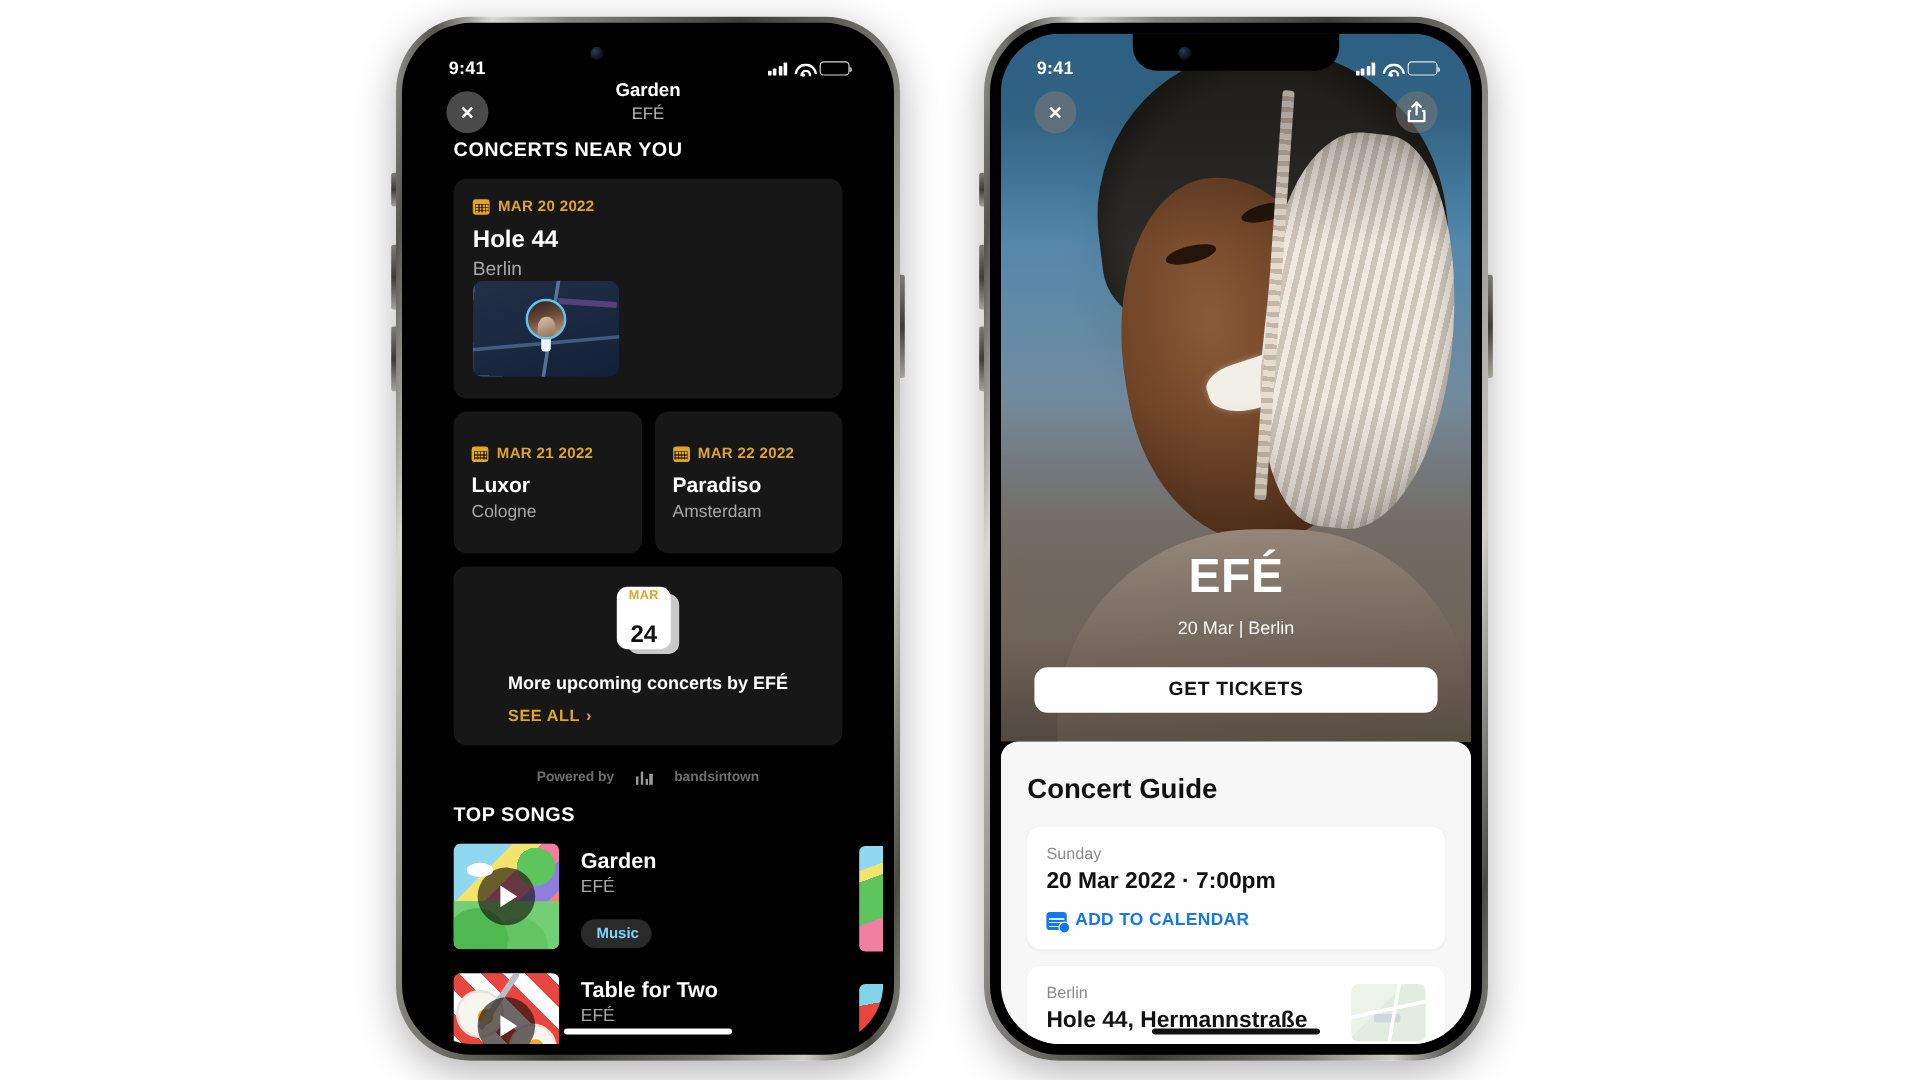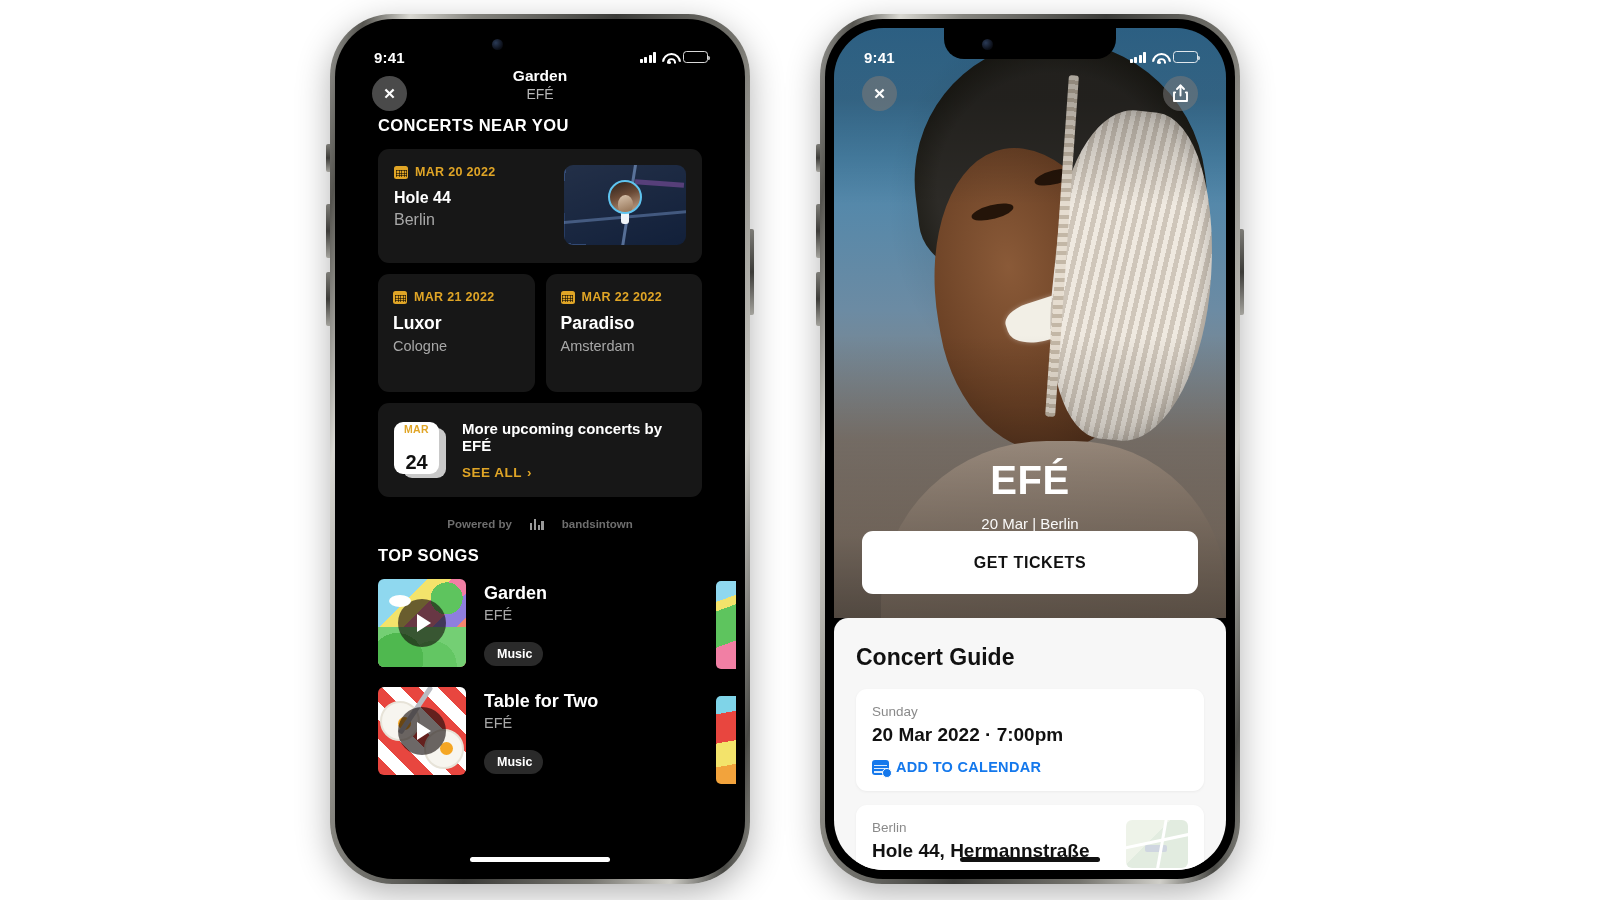--- a/index.html
+++ b/index.html
@@ -119,37 +119,38 @@
 
   .sec-head {
     color: #fff; font-size: 16.5px; font-weight: 800;
     letter-spacing: .4px; padding: 22px 0 14px 34px;
   }
 
   .cards { padding: 0 34px; }
   .card {
     background: #171717; border-radius: 11px;
     position: relative;
+    flex-direction: column;
   }
   .card-wide { padding: 16px 16px 18px 16px; display:flex; align-items:flex-start; justify-content:space-between; }
   .card-date {
     display: flex; align-items: center; gap: 7px;
     color: #e0a526; font-size: 12.5px; font-weight: 800; letter-spacing: .3px;
     margin-bottom: 9px;
   }
   .cal-ico {
     width: 14px; height: 13px; border-radius: 2.5px;
     background: #e0a526; position: relative; flex: none;
   }
   .cal-ico::before {
     content:""; position:absolute; left:1.5px; right:1.5px; top:4.5px; bottom:1.5px;
     background: repeating-linear-gradient(to bottom, rgba(0,0,0,.55) 0 1px, transparent 1px 2.6px),
                 repeating-linear-gradient(to right, rgba(0,0,0,.55) 0 1px, transparent 1px 2.6px);
   }
-  .venue { color: #fff; font-size: 16px; font-weight: 700; line-height: 1.25; }
+  .venue { color: #fff; font-size: 20px; font-weight: 700; line-height: 1.25; }
   .city { color: #a8a8a8; font-size: 16px; font-weight: 400; margin-top: 3px; }
 
   .map-thumb {
     width: 122px; height: 80px; border-radius: 9px; flex: none;
     background:
       linear-gradient(97deg, rgba(80,120,190,.42) 0 2.5px, transparent 2.5px 34px),
       linear-gradient(4deg,  rgba(90,130,200,.40) 0 2px, transparent 2px 26px),
       linear-gradient(88deg, rgba(70,110,180,.30) 0 1.6px, transparent 1.6px 19px),
       linear-gradient(160deg, rgba(255,255,255,.07), rgba(255,255,255,0)),
       #12203a;
@@ -174,21 +175,21 @@
   .map-pin::after {
     content:""; position: absolute; left: 28%; top: 42%; width: 48%; height: 62%;
     background: linear-gradient(160deg,#d8c3ad,#8e6c4e); border-radius: 50% 50% 40% 40%;
   }
   .map-pin-stem {
     position: absolute; left: 50%; top: 58%; transform: translateX(-50%);
     width: 8px; height: 13px; background: #f0f4f8; border-radius: 0 0 3px 3px;
   }
 
   .card-row { display: flex; gap: 11px; margin-top: 11px; }
-  .card-half { flex: 1; padding: 16px 15px 22px 15px; min-height: 118px; }
+  .card-half { flex: 1; padding: 28px 15px 22px 15px; min-height: 118px; }
   .card-half .venue { font-size: 17.5px; }
   .card-half .city { font-size: 14.5px; }
 
   .more-card {
     margin-top: 11px; padding: 17px 16px;
     display: flex; align-items: center; gap: 16px;
   }
   .mini-cal {
     position: relative; width: 52px; height: 56px; flex: none;
   }
@@ -272,21 +273,21 @@
     border-top: 9px solid transparent;
     border-bottom: 9px solid transparent;
   }
   .song-meta { padding-top: 4px; }
   .song-title { color: #fff; font-size: 18px; font-weight: 700; }
   .song-artist { color: #a8a8a8; font-size: 14.5px; margin-top: 3px; }
   .music-badge {
     display: inline-flex; align-items: center; gap: 4px;
     background: #2a2a2a; border-radius: 13px;
     padding: 5px 11px 5px 9px; margin-top: 19px;
-    color: #ffffff; font-size: 12.5px; font-weight: 700;
+    color: #7dd3fc; font-size: 12.5px; font-weight: 700;
   }
   .apple-glyph { font-size: 13px; line-height: 1; }
   .edge-art {
     position: absolute; right: 0; width: 20px; border-radius: 5px 0 0 5px; overflow: hidden;
   }
   .edge-1 { top: 2px; height: 88px;
     background: linear-gradient(160deg,#8fd8ef 0 22%, #f3e36b 22% 32%, #5ec45e 32% 70%, #f17fa4 70% 100%); }
   .edge-2 { top: 117px; height: 88px;
     background: linear-gradient(170deg,#7fd4e8 0 20%, #e8463f 20% 52%, #f3e36b 52% 78%, #f2a33c 78% 100%); }
 
@@ -349,21 +350,21 @@
   }
   .hero-txt {
     position: absolute; left: 0; right: 0; bottom: 86px;
     text-align: center; color: #fff;
   }
   .hero-kicker { font-size: 13px; font-weight: 800; letter-spacing: 1.5px; opacity: .95; }
   .hero-name { font-size: 40px; font-weight: 800; letter-spacing: .5px; margin-top: 11px; }
   .hero-sub { font-size: 15px; font-weight: 400; margin-top: 12px; opacity: .96; }
   .tickets-btn {
     position: absolute; left: 28px; right: 28px; bottom: 24px;
-    height: 63px; background: #fff; border-radius: 11px;
+    height: 38px; background: #fff; border-radius: 11px;
     display: flex; align-items: center; justify-content: center;
     color: #111; font-size: 16px; font-weight: 800; letter-spacing: .6px;
   }
   .sheet {
     position: absolute; left: 0; right: 0; top: 590px; bottom: 0;
     background: #f7f7f7; border-radius: 14px 14px 0 0;
     padding: 26px 22px 0 22px;
   }
   .sheet-title { color: #111; font-size: 23px; font-weight: 800; }
   .info-card {

